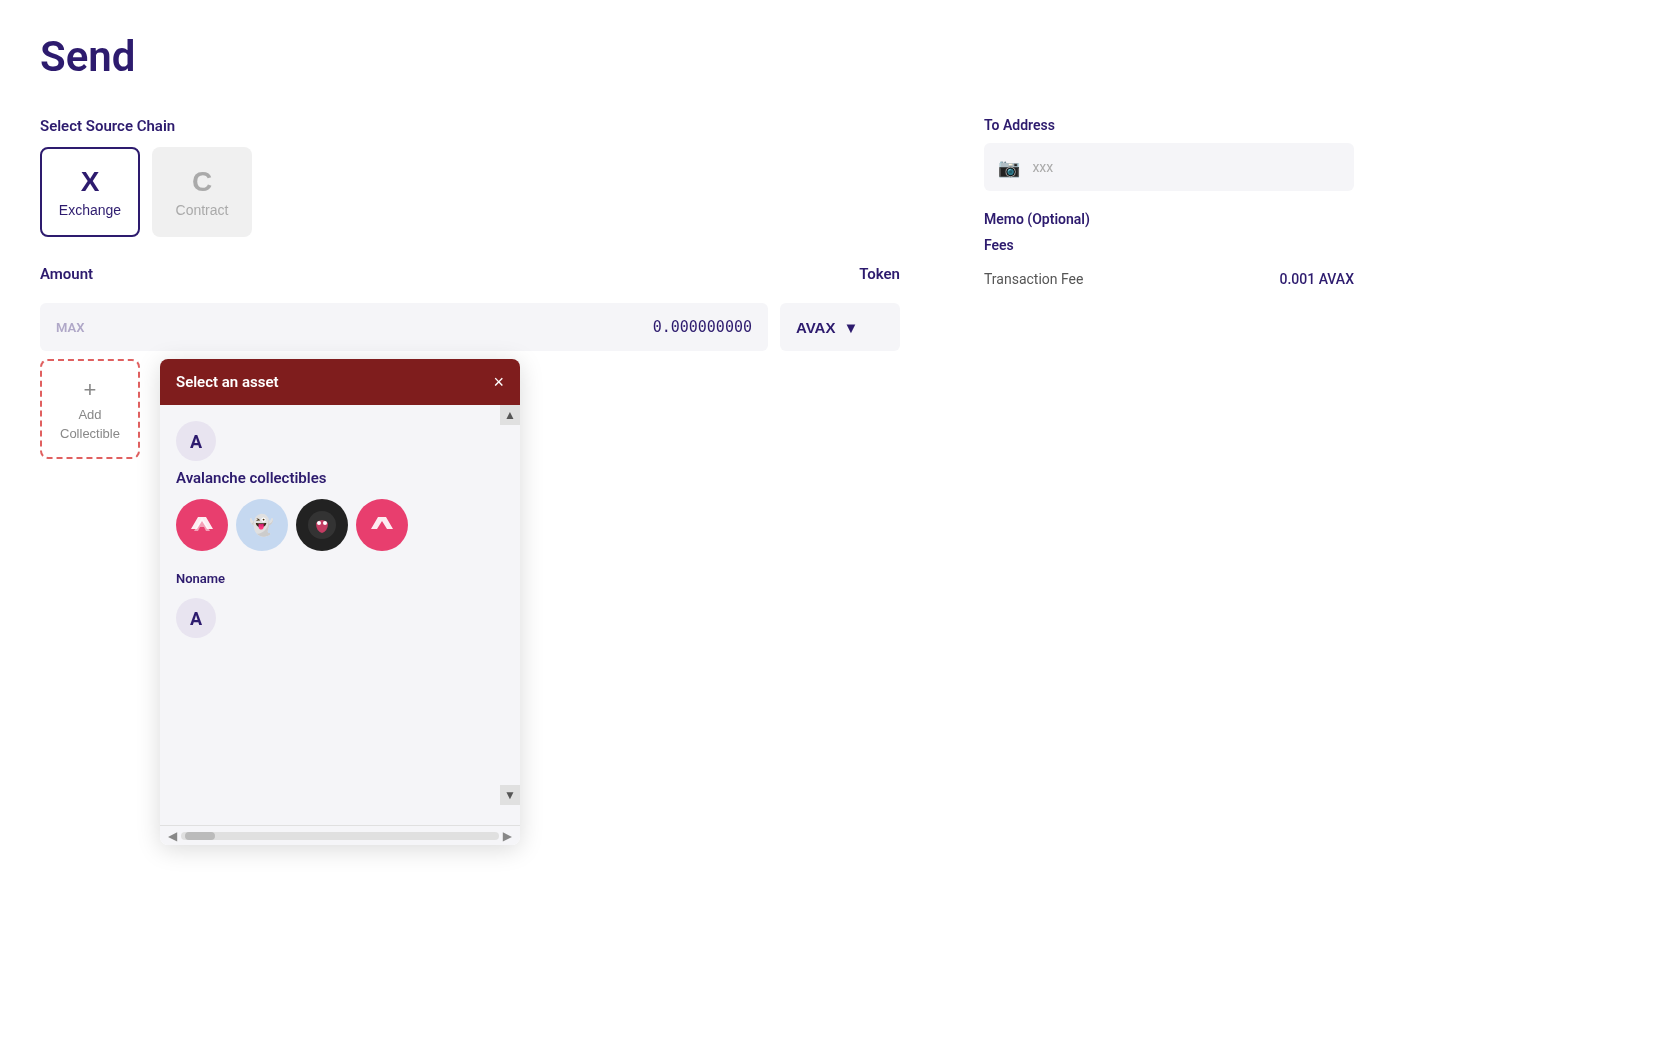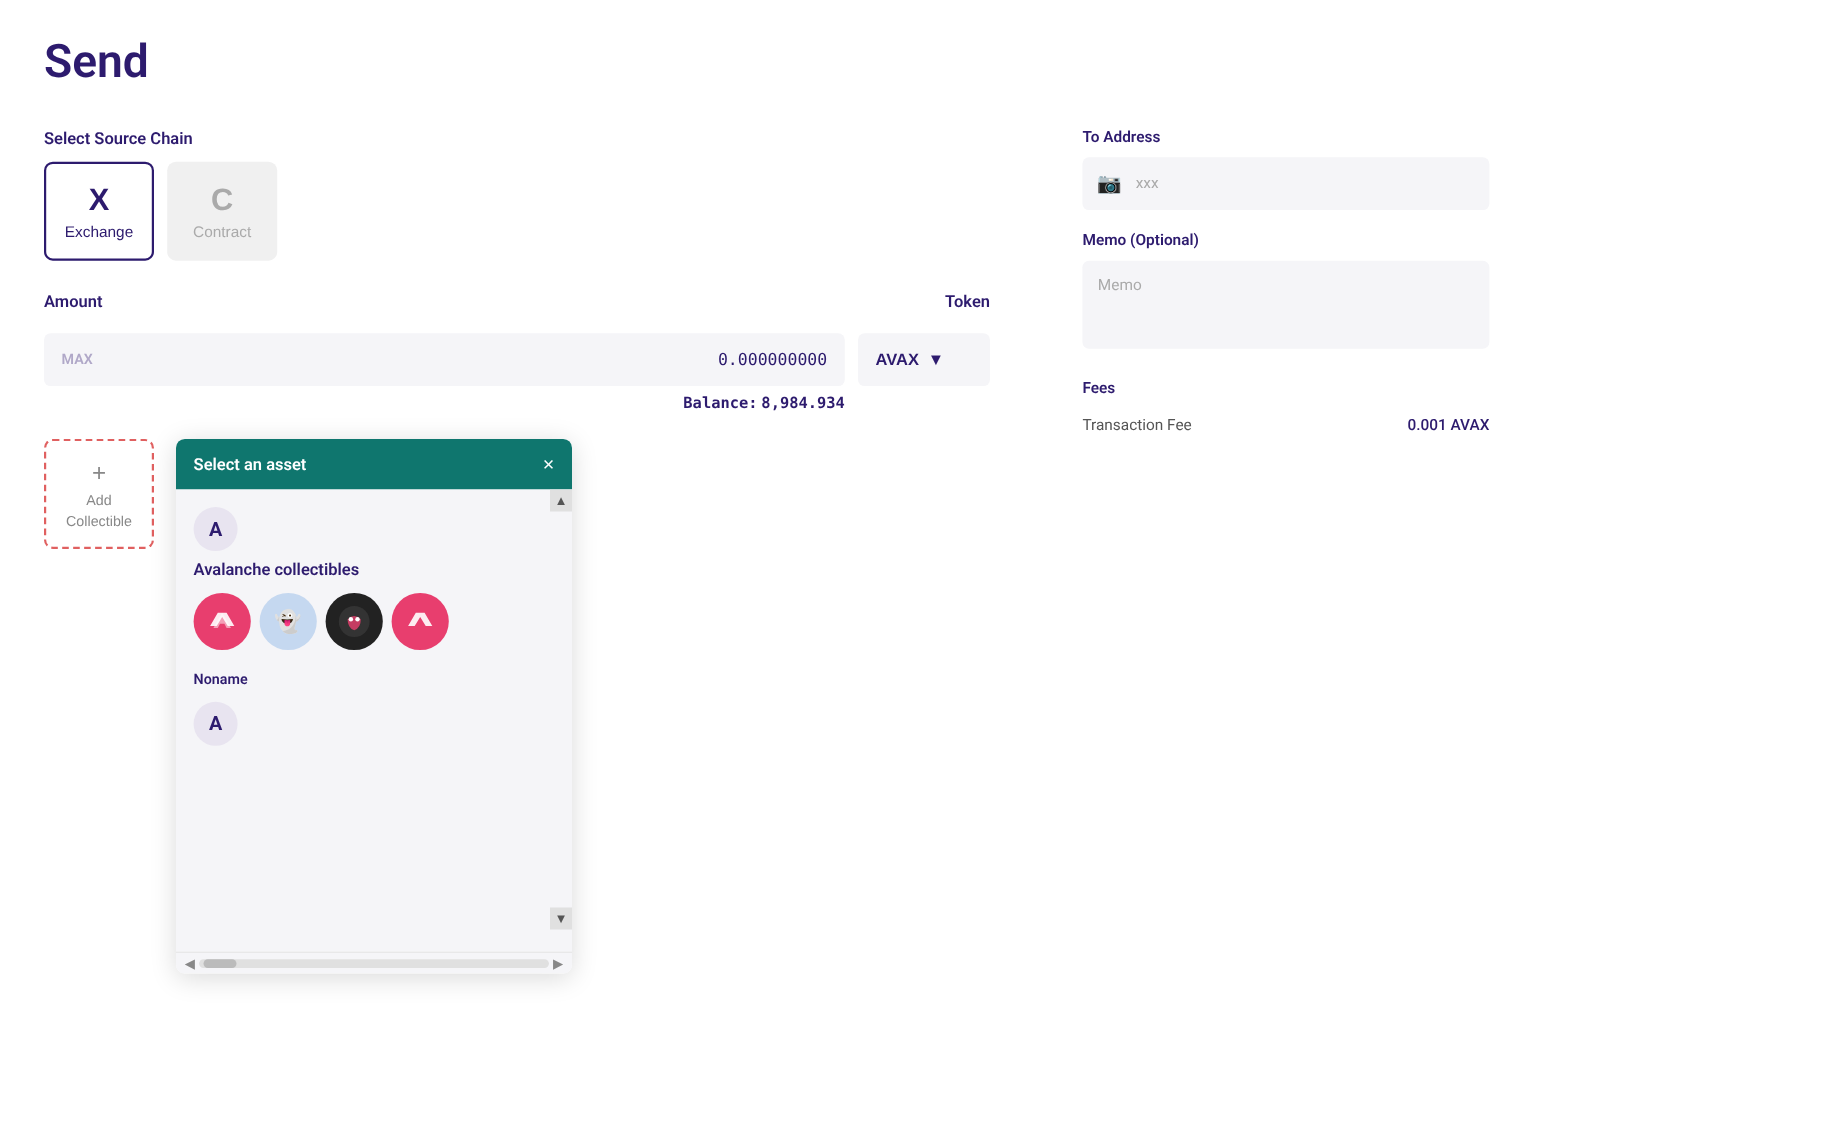--- a/index.html
+++ b/index.html
@@ -193,21 +193,21 @@
       top: 0;
       width: 360px;
       background: #fff;
       border-radius: 8px;
       box-shadow: 0 4px 24px rgba(0,0,0,0.15);
       overflow: hidden;
       z-index: 100;
     }
 
     .asset-picker-header {
-      background: #0f766e;
+      background: #7f1d1d;
       padding: 14px 16px;
       display: flex;
       justify-content: space-between;
       align-items: center;
     }
 
     .asset-picker-title {
       color: #fff;
       font-size: 15px;
       font-weight: 600;
@@ -463,23 +463,20 @@
     </div>
     <div class="input-row">
       <div class="amount-input-wrap">
         <span class="max-label">MAX</span>
         <span class="amount-value">0.000000000</span>
       </div>
       <button class="token-select">
         <span>AVAX</span>
         <span>▼</span>
       </button>
-    </div>
-    <div class="balance-row">
-      <span>Balance:</span>&nbsp;<span>8,984.934</span>
     </div>
 
     <div class="collectibles-area">
       <button class="add-collectible-btn">
         <span class="add-icon">+</span>
         <span>Add</span>
         <span>Collectible</span>
       </button>
 
       <div class="asset-picker">
@@ -539,23 +536,20 @@
   </div>
 
   <div class="right-panel">
     <div class="right-section-label">To Address</div>
     <div class="address-input-wrap">
       <span class="camera-icon">📷</span>
       <span class="address-placeholder">xxx</span>
     </div>
 
     <div class="right-section-label">Memo (Optional)</div>
-    <div class="memo-input-wrap">
-      <span class="memo-placeholder">Memo</span>
-    </div>
 
     <div class="fees-section">
       <div class="right-section-label">Fees</div>
       <div class="fee-row">
         <span class="fee-label">Transaction Fee</span>
         <span class="fee-value">0.001 AVAX</span>
       </div>
     </div>
 
   </div>

